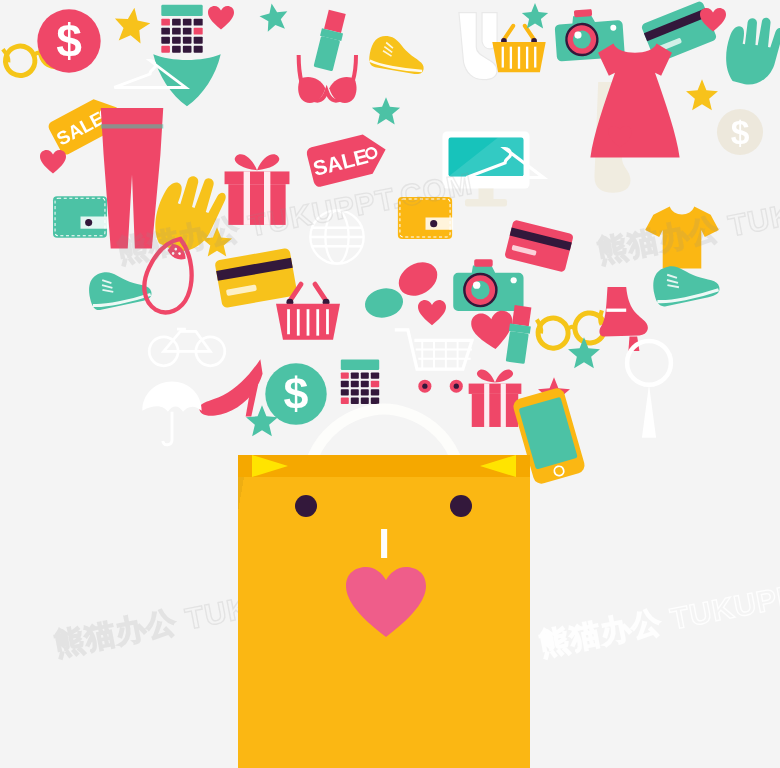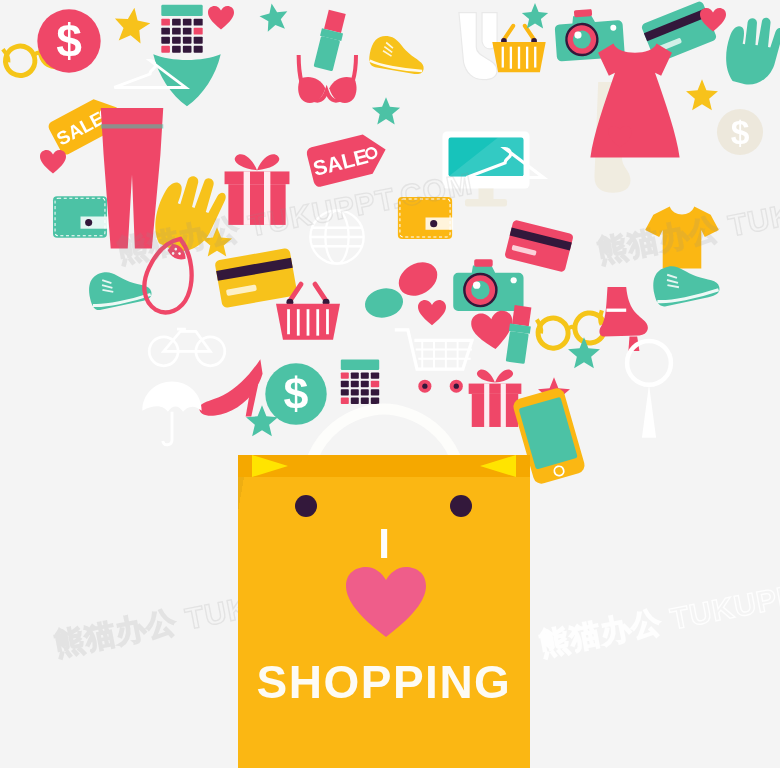--- a/index.html
+++ b/index.html
@@ -591,16 +591,15 @@
     <div class="bag-body"></div>
     <div class="bag-shade"></div>
     <div class="knob l"></div>
     <div class="knob r"></div>
     <div class="bag-i">I</div>
     <div class="bag-heart">
       <svg width="80" height="72" viewBox="0 0 80 72">
         <path d="M40 70 C 8 46, 0 30, 0 19 C 0 6, 10 0, 20 0 C 29 0, 36 6, 40 13 C 44 6, 51 0, 60 0 C 70 0, 80 6, 80 19 C 80 30, 72 46, 40 70 Z" fill="#ef5d8a"></path>
       </svg>
     </div>
-    <div class="bag-word">SHOPPING</div>
   </div>
 
 </div>
 
 </body></html>

